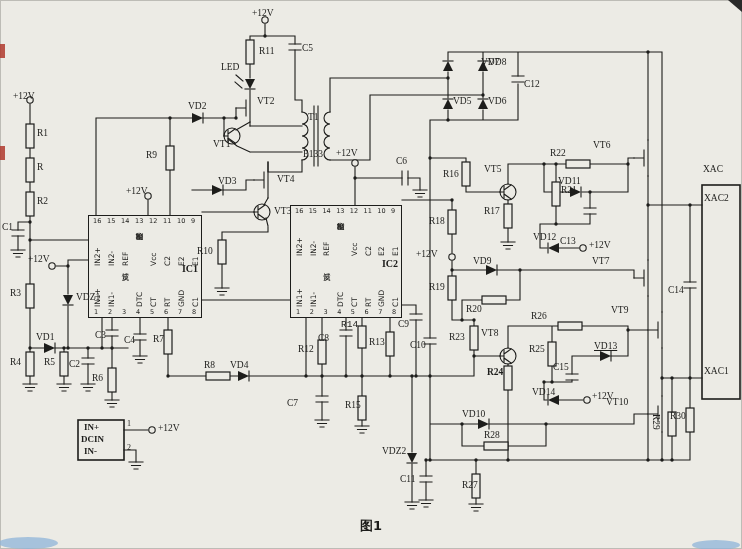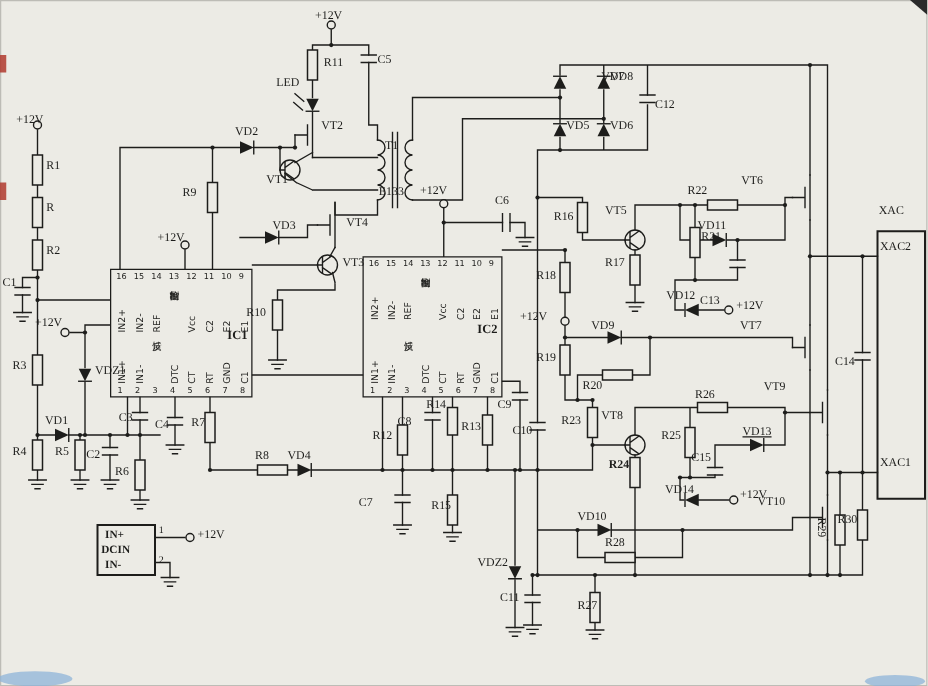--- a/index.html
+++ b/index.html
@@ -450,41 +450,42 @@
       <span class="lbl" style="left: 592px; top: 257px;">VT7</span>
       <span class="lbl" style="left: 668px; top: 286px;">C14</span>
       <span class="lbl" style="left: 703px; top: 165px;">XAC</span>
       <span class="lbl" style="left: 704px; top: 194px;">XAC2</span>
       <span class="lbl" style="left: 704px; top: 367px;">XAC1</span>
       <span class="lbl" style="left: 449px; top: 333px;">R23</span>
       <span class="lbl" style="left: 481px; top: 329px;">VT8</span>
       <span class="lbl" style="left: 487px; top: 368px; font-weight: bold;">R24</span>
       <span class="lbl" style="left: 529px; top: 345px;">R25</span>
       <span class="lbl" style="left: 553px; top: 363px;">C15</span>
-      <span class="lbl" style="left: 556px; top: 312px;">R26</span>
+      <span class="lbl" style="left: 531px; top: 312px;">R26</span>
       <span class="lbl" style="left: 611px; top: 306px;">VT9</span>
       <span class="lbl" style="left: 594px; top: 342px; text-decoration: underline;">VD13</span>
       <span class="lbl" style="left: 532px; top: 388px;">VD14</span>
       <span class="lbl" style="left: 592px; top: 392px;">+12V</span>
       <span class="lbl" style="left: 606px; top: 398px;">VT10</span>
       <span class="lbl" style="left: 462px; top: 410px;">VD10</span>
       <span class="lbl" style="left: 484px; top: 431px;">R28</span>
       <span class="lbl rot" style="left: 660px; top: 414px;">R29</span>
       <span class="lbl" style="left: 670px; top: 412px;">R30</span>
       <span class="lbl" style="left: 298px; top: 345px;">R12</span>
       <span class="lbl" style="left: 287px; top: 399px;">C7</span>
       <span class="lbl" style="left: 345px; top: 401px;">R15</span>
       <span class="lbl" style="left: 318px; top: 334px;">C8</span>
-      <span class="lbl" style="left: 341px; top: 320px;">R14</span>
+      <span class="lbl" style="left: 341px; top: 320px; font-family: Liberation Mono, monospace;">R14</span>
       <span class="lbl" style="left: 369px; top: 338px;">R13</span>
       <span class="lbl" style="left: 398px; top: 320px;">C9</span>
       <span class="lbl" style="left: 410px; top: 341px;">C10</span>
       <span class="lbl" style="left: 382px; top: 447px;">VDZ2</span>
       <span class="lbl" style="left: 400px; top: 475px;">C11</span>
       <span class="lbl" style="left: 462px; top: 481px;">R27</span>
       <span class="lbl" style="left: 158px; top: 424px;">+12V</span>
       <span class="lbl sm" style="left: 127px; top: 420px;">1</span>
       <span class="lbl sm" style="left: 127px; top: 444px;">2</span>
       <span class="lbl b" style="left: 84px; top: 423px;">IN+</span>
       <span class="lbl b" style="left: 81px; top: 435px;">DCIN</span>
       <span class="lbl b" style="left: 84px; top: 447px;">IN-</span>
     </div>
+  <div class="caption">图1</div>
 </div>
 
 </body></html>

